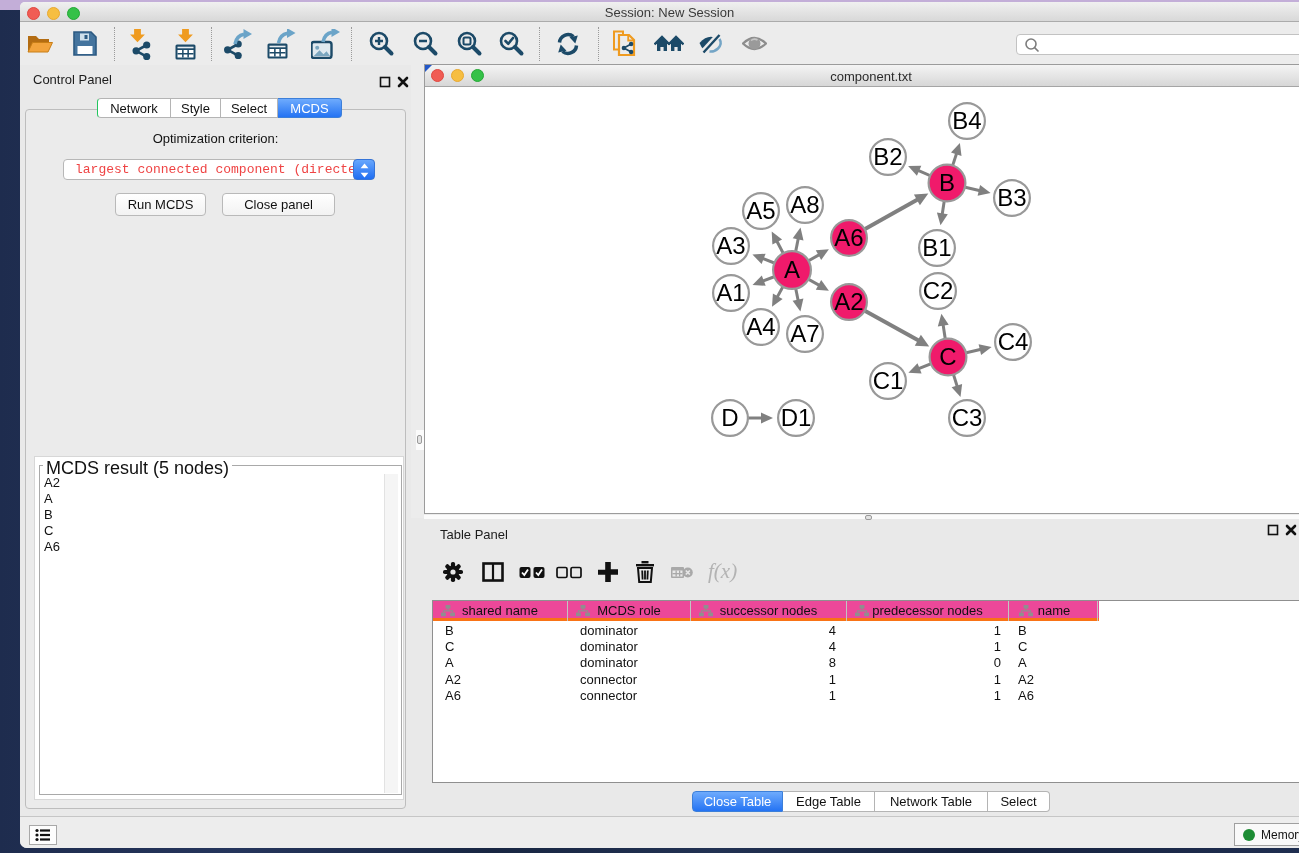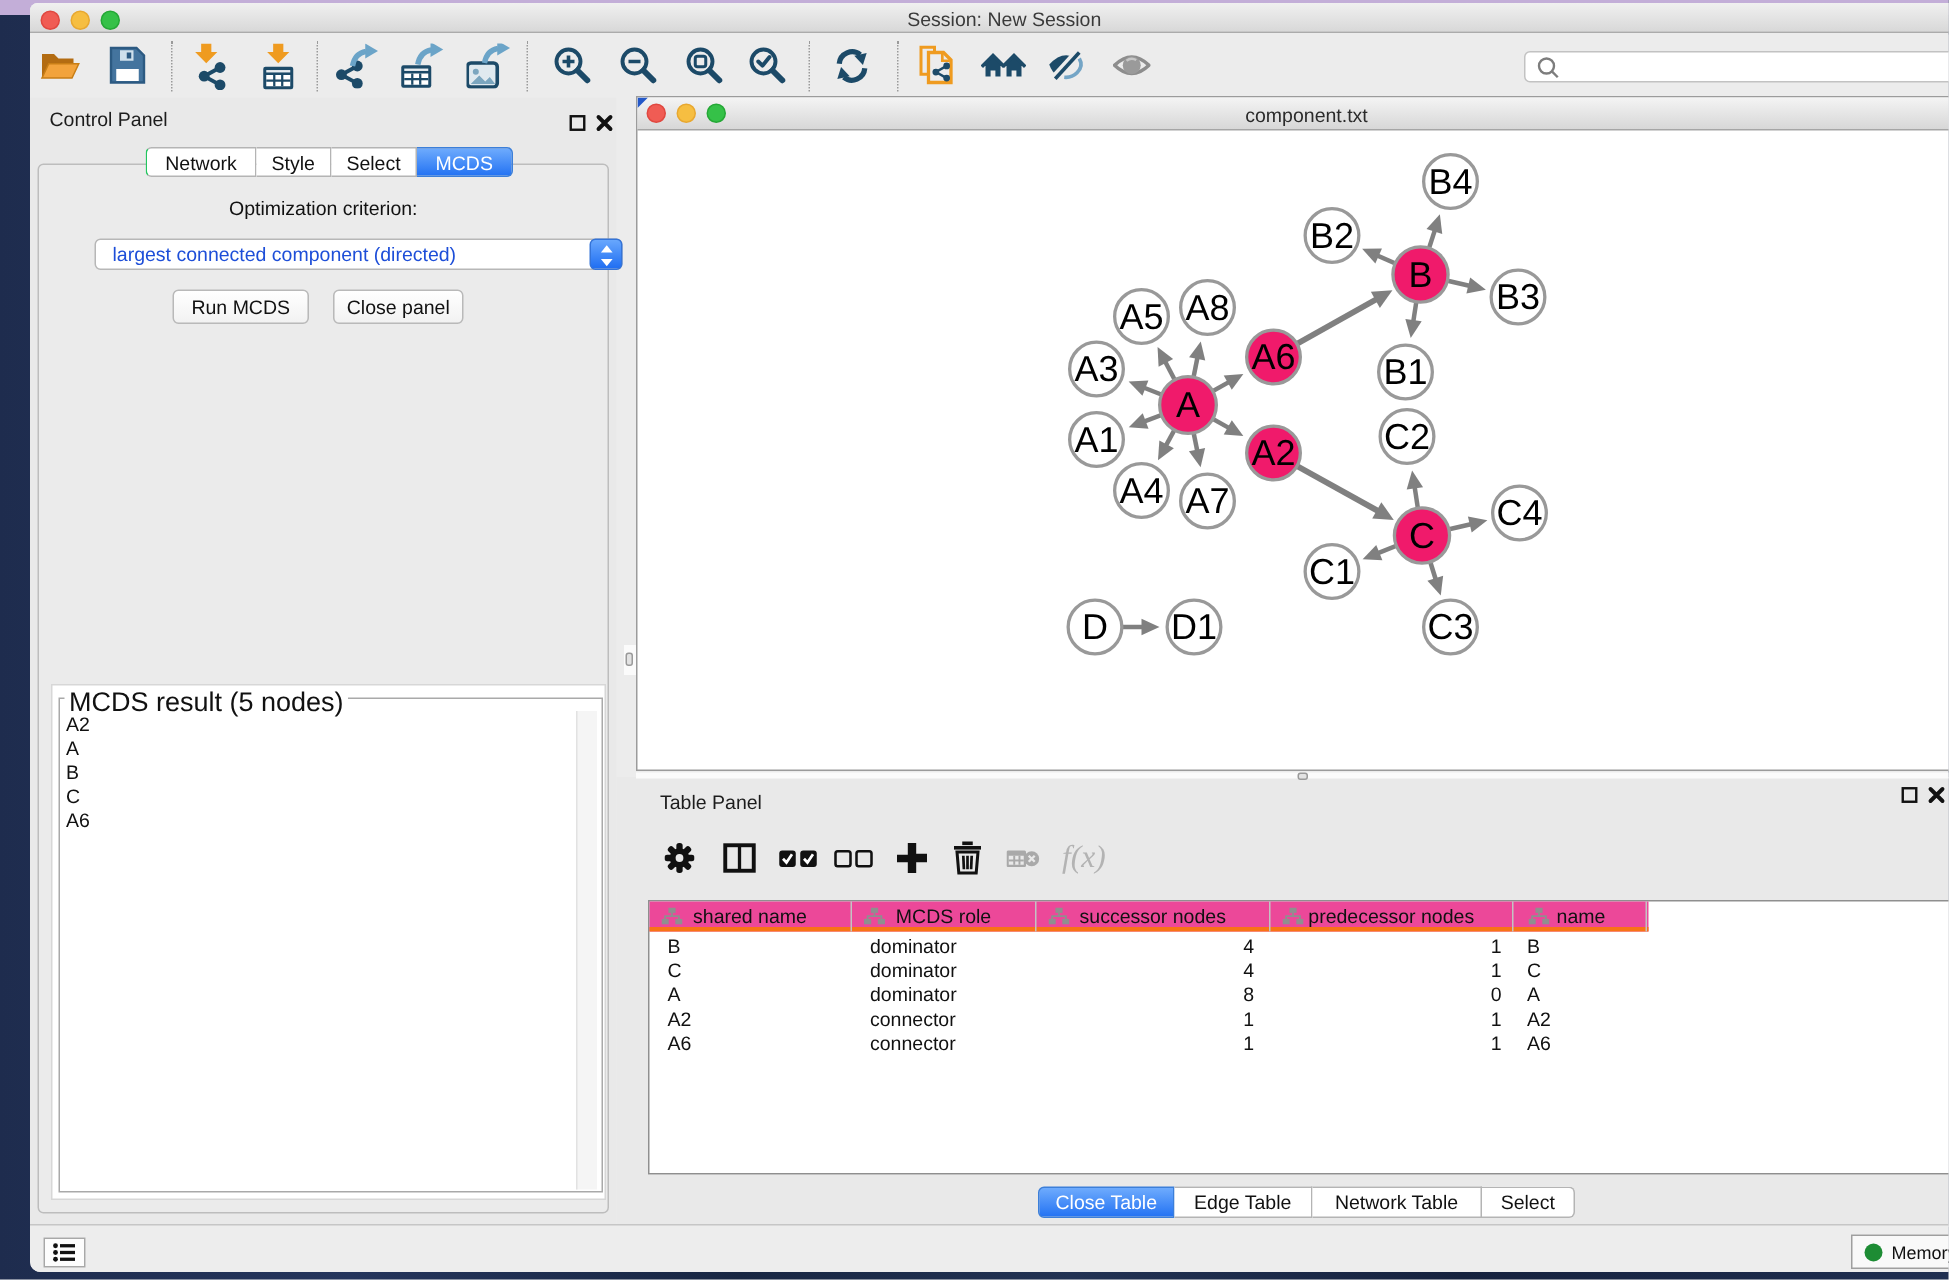--- a/index.html
+++ b/index.html
@@ -30,23 +30,23 @@
     font-size:13px; }
   .tab { background:#fff; border:1px solid #b4b4b4; border-left:none;
     display:flex; align-items:center; justify-content:center; color:#111; }
   .tab.first { border-left:1px solid #22c55e; border-radius:4px 0 0 4px; }
   .tab.sel { background:linear-gradient(#6eabfd,#2473f3); color:#fff;
     border-color:#3c7fd9; border-radius:0 4px 4px 0; }
   #cpbody { position:absolute; left:5px; top:44px; width:381px; height:700px;
     background:#ebebeb; border:1px solid #bdbdbd; border-radius:4px; }
   #optlabel { position:absolute; left:0; top:66px; width:100%; text-align:center;
     font-size:13px; color:#111; }
-  #combo { position:absolute; left:43px; top:94px; width:352px; height:21px;
+  #combo { position:absolute; left:43px; top:94px; width:312px; height:21px;
     background:#fff; border:1px solid #b7b7b7; border-radius:4px; font-size:13px;
-    color:#1d4ed8; line-height:19px; padding-left:11px; }
+    color:#ef4444; line-height:19px; padding-left:11px;font-family:Liberation Mono, monospace; }
   #combo .cap { position:absolute; right:-1px; top:-1px; width:22px; height:21px;
     border-radius:4px; background:linear-gradient(#68a7fd,#1f6ef2);
     border:1px solid #3574d8; }
   .btn { position:absolute; height:23px; background:linear-gradient(#ffffff,#f2f2f2);
     border:1px solid #b9b9b9; border-radius:4px; font-size:13px; color:#111;
     text-align:center; line-height:21px; }
   #resultwrap { position:absolute; left:14px; top:391px; width:370px; height:344px;
     background:#ffffff; border:1px solid #d7d7d7; }
   #fieldset { position:absolute; left:4px; top:8px; width:363px; height:330px;
     border:1px solid #a9a9a9; }
@@ -237,21 +237,21 @@
     <div id="optlabel">Optimization criterion:</div>
     <div id="combo">largest connected component (directed)
       <div class="cap">
           <svg width="21" height="21" viewBox="0 0 21 21">
             <path d="M10.5,3.5 L6.6,8.3 h7.8 z" fill="#fff"></path>
             <path d="M10.5,17.5 L6.6,12.7 h7.8 z" fill="#fff"></path>
           </svg>
         </div>
     </div>
     <div class="btn" style="left:95px; top:128px; width:91px;">Run MCDS</div>
-    <div class="btn" style="left:202px; top:128px; width:87px;">Close panel</div>
+    <div class="btn" style="left:202px; top:128px; width:113px;">Close panel</div>
     <div id="resultwrap">
       <div id="fieldset">
         <span class="legend">MCDS result (5 nodes)</span>
         <div id="mlist">A2<br>A<br>B<br>C<br>A6</div>
         <div id="mscroll"></div>
       </div>
     </div>
   </div>
   <div class="abs" id="netwin">
     <div id="nettitle">

